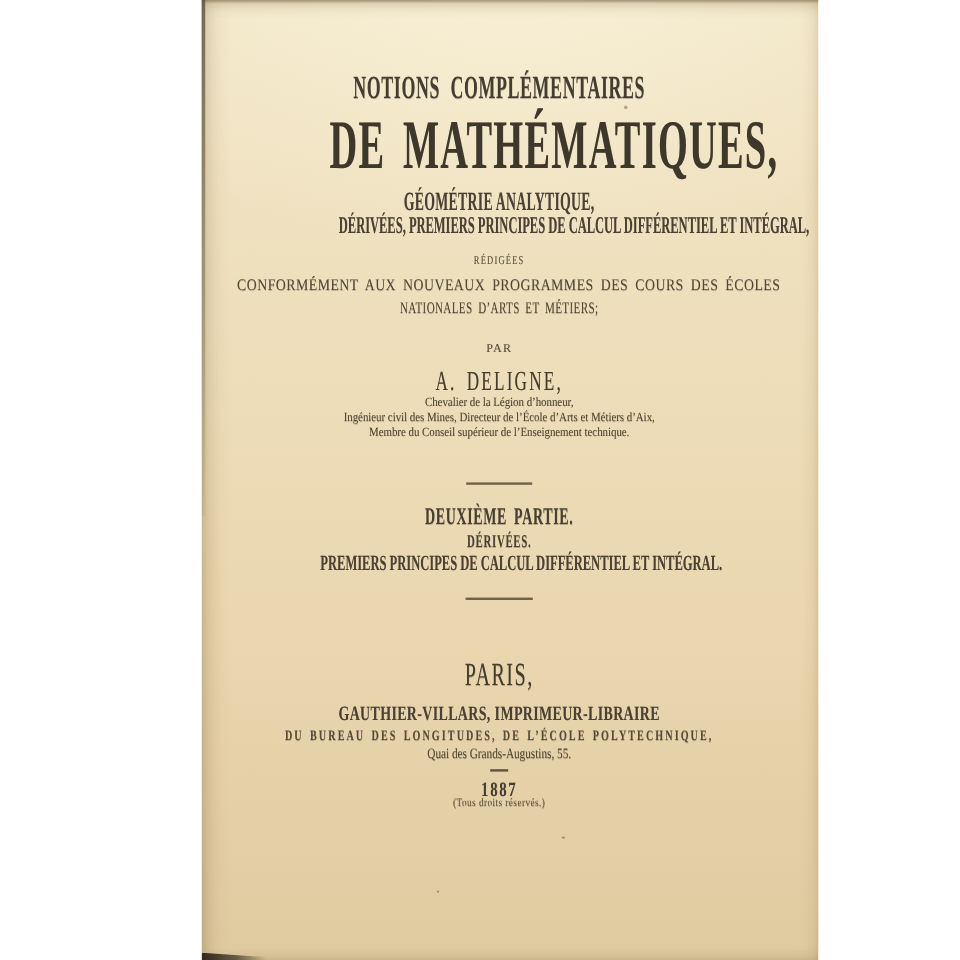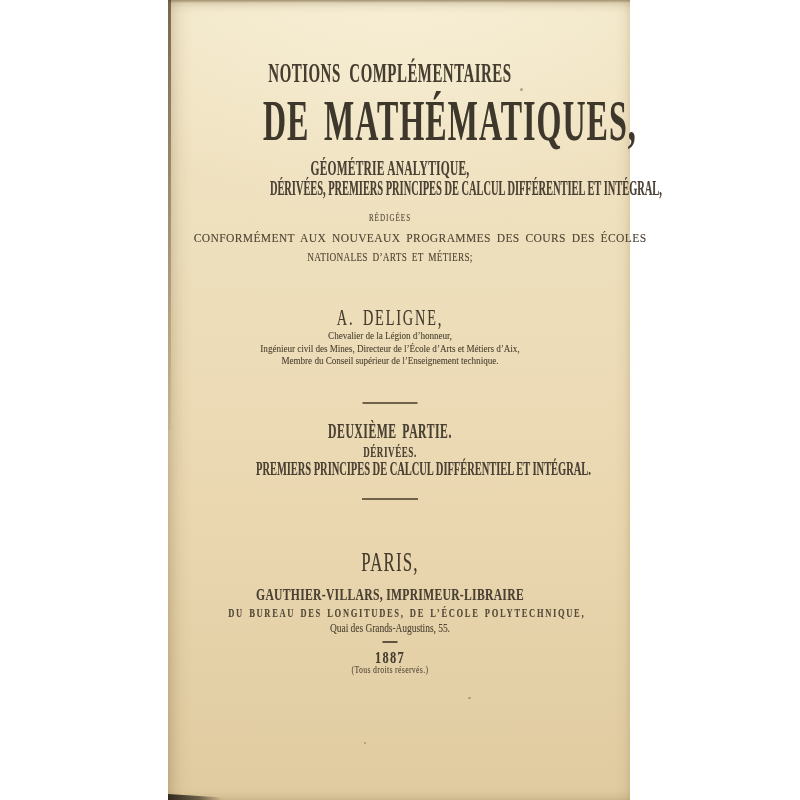--- a/index.html
+++ b/index.html
@@ -4,21 +4,21 @@
 <style>
   html,body{margin:0;padding:0;}
   body{
     width:800px;height:800px;
     background:#ffffff;
     font-family:"Liberation Serif","DejaVu Serif",serif;
     overflow:hidden;
   }
   .scene{position:relative;width:800px;height:800px;background:var(--background,#ffffff);}
   .page{
-    position:absolute;left:168px;top:0;width:462px;height:800px;
+    position:absolute;left:168px;top:0;width:514px;height:800px;
     background:
       radial-gradient(130% 55% at 50% -5%, rgba(255,252,235,0.45), rgba(255,252,235,0) 60%),
       linear-gradient(180deg, var(--paper-top,#f2e6c7) 0%, #eedfbc 32%, var(--paper,#ead7b0) 65%, var(--paper-bottom,#e0cba0) 100%);
     box-shadow:
       inset 12px 0 20px -10px rgba(110,85,45,0.38),
       inset -9px 0 16px -9px rgba(110,85,45,0.20),
       inset 0 9px 12px -7px rgba(110,85,45,0.30),
       inset 0 -6px 10px -6px rgba(110,85,45,0.18);
   }
   .top-edge{position:absolute;top:0;left:0;right:0;height:3px;
@@ -75,20 +75,21 @@
     <div class="speck s3"></div>
 
     <div class="content">
       <div class="t series-title">NOTIONS COMPLÉMENTAIRES</div>
       <div class="t main-title">DE MATHÉMATIQUES,</div>
       <div class="t subjects-1">GÉOMÉTRIE ANALYTIQUE,</div>
       <div class="t subjects-2">DÉRIVÉES, PREMIERS PRINCIPES DE CALCUL DIFFÉRENTIEL ET INTÉGRAL,</div>
       <div class="t edited">RÉDIGÉES</div>
       <div class="t conf-1">CONFORMÉMENT AUX NOUVEAUX PROGRAMMES DES COURS DES ÉCOLES</div>
       <div class="t conf-2">NATIONALES D’ARTS ET MÉTIERS;</div>
+      <div class="t by-label">PAR</div>
       <div class="t author-name">A. DELIGNE,</div>
       <div class="t author-lines">
         <div>Chevalier de la Légion d’honneur,</div>
         <div>Ingénieur civil des Mines, Directeur de l’École d’Arts et Métiers d’Aix,</div>
         <div>Membre du Conseil supérieur de l’Enseignement technique.</div>
       </div>
       <div class="rule rule-1"></div>
       <div class="t part-title">DEUXIÈME PARTIE.</div>
       <div class="t part-sub-1">DÉRIVÉES.</div>
       <div class="t part-sub-2">PREMIERS PRINCIPES DE CALCUL DIFFÉRENTIEL ET INTÉGRAL.</div>

